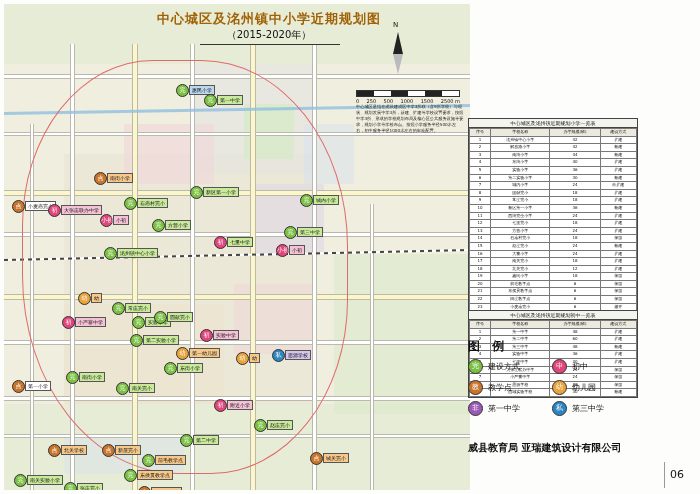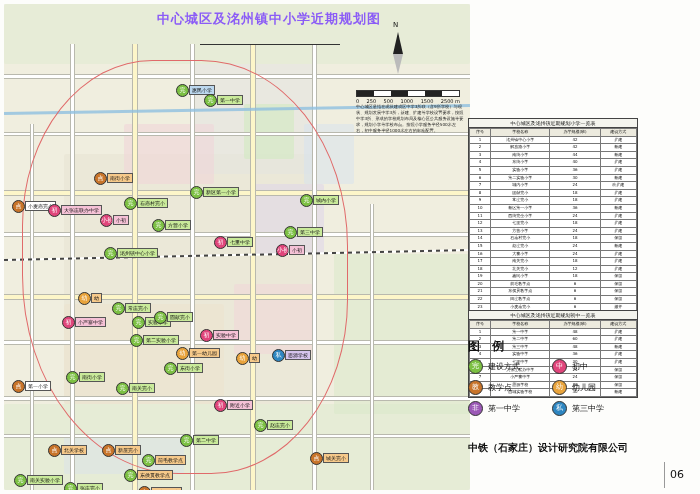--- a/index.html
+++ b/index.html
@@ -13,21 +13,21 @@
   #page{position:relative;width:700px;height:494px;background:#fdfdfb;}
 
   
   #map-panel{
     position:absolute;left:4px;top:4px;width:466px;height:486px;
     background:#f3f5ee;
     overflow:hidden;
   }
   #map-title{
     position:absolute;left:150px;top:6px;width:230px;text-align:center;
-    font-size:13px;color:#8b5cf6;letter-spacing:1px;font-weight:bold;
+    font-size:13px;color:#a16207;letter-spacing:1px;font-weight:bold;
     font-family:"DejaVu Sans",sans-serif;
   }
   #map-subtitle{
     position:absolute;left:150px;top:24px;width:230px;text-align:center;
     font-size:10px;color:#111;
     font-family:"DejaVu Sans",sans-serif;
   }
   .title-underline{
     position:absolute;left:196px;top:40px;width:140px;height:1px;background:#333;
   }
@@ -171,20 +171,21 @@
     <div class="road-v road-major" style="left:246px;top:40px;width:4px;height:446px;"></div>
     <div class="road-v" style="left:308px;top:40px;width:3px;height:446px;"></div>
     <div class="road-v" style="left:366px;top:200px;width:2px;height:286px;"></div>
     <div class="road-v" style="left:26px;top:120px;width:2px;height:366px;"></div>
 
     <div class="rail" style="left:0;top:250px;width:466px;transform:rotate(-1.2deg);"></div>
     <div class="river" style="left:0;top:104px;width:466px;height:3px;transform:rotate(-1deg);opacity:.8;"></div>
     <div class="ring" style="left:18px;top:56px;width:324px;height:412px;"></div>
 
     <div id="map-title">中心城区及洺州镇中小学近期规划图</div>
+    <div id="map-subtitle">（2015-2020年）</div>
     <div class="title-underline"></div>
 
     <div id="compass">
       <div class="n">N</div>
       <div class="needle"></div>
       <div class="needle2"></div>
     </div>
 
     <div id="scalebar">
       <div class="bar">
@@ -523,18 +524,18 @@
         </div>
         <div class="item">
           <span class="sw" style="background: rgb(46, 134, 193);">私</span>
           <span>第三中学</span>
         </div>
       </div>
   </div>
 
 
   <div id="footer">
-    <div>中铁（石家庄）设计研究院有限公司</div>
+    <div>威县教育局  亚瑞建筑设计有限公司</div>
   </div>
   <div id="pagebox"></div>
   <div id="pagenum">06</div>
 
 </div>
 
 </body></html>

